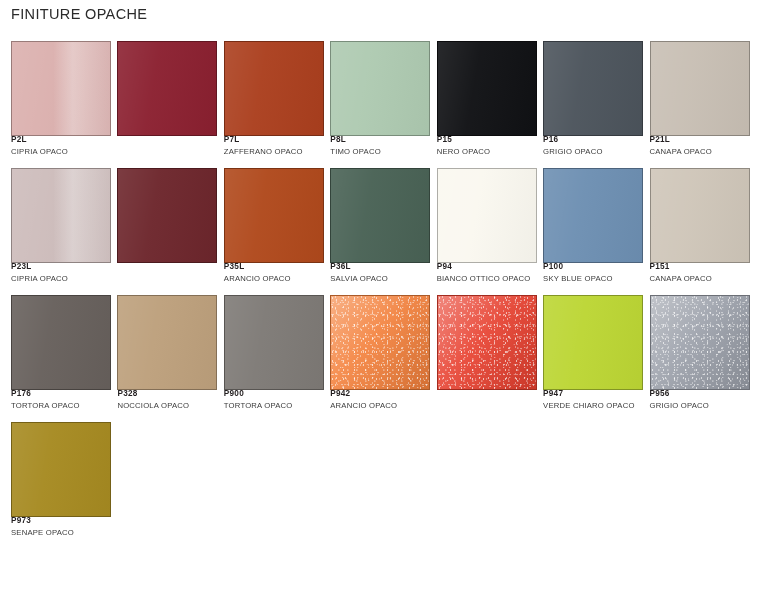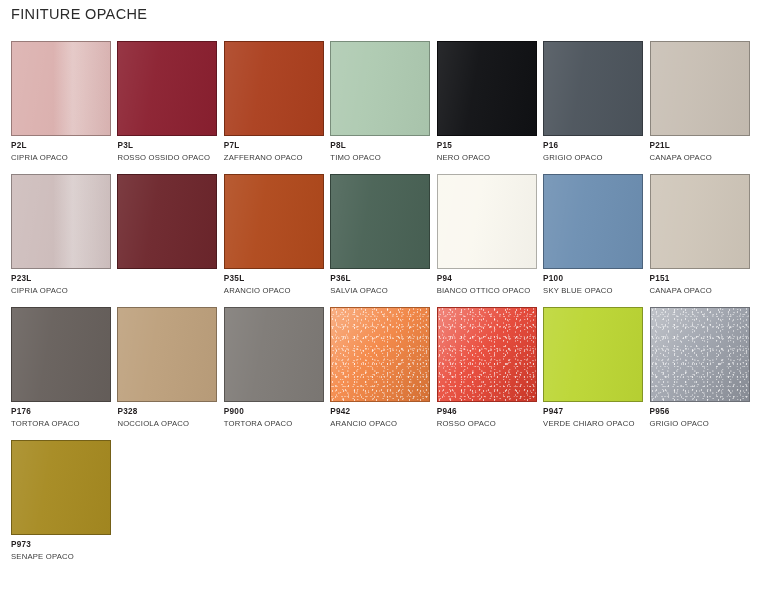--- a/index.html
+++ b/index.html
@@ -108,21 +108,20 @@
       linear-gradient(135deg, rgba(255,255,255,0.30) 0%, rgba(255,255,255,0.06) 45%, rgba(0,0,0,0.10) 100%);
     background-size:
       11px 9px, 13px 11px, 9px 13px, 15px 10px,
       10px 12px, 12px 9px, 14px 13px, 9px 11px,
       13px 10px, 11px 14px, 10px 10px, 12px 12px,
       100% 100%;
     pointer-events: none;
   }
 
   .swatch-caption {
-    padding-top: 6px;
     line-height: 1.0;
   }
 
   .swatch-code {
     display: block;
     font-size: 8.2px;
     font-weight: 700;
     letter-spacing: 0.25px;
     color: #231f20;
     white-space: nowrap;
@@ -149,24 +148,20 @@
       <div class="swatch-row">
         <div class="swatch-cell">
           <div class="swatch-chip sheen" style="background-color: rgb(219, 176, 174);"></div>
           <div class="swatch-caption">
             <span class="swatch-code">P2L</span>
             <span class="swatch-name">CIPRIA OPACO</span>
           </div>
         </div>
         <div class="swatch-cell">
           <div class="swatch-chip" style="background-color: rgb(139, 32, 48);"></div>
-          <div class="swatch-caption">
-            <span class="swatch-code">P3L</span>
-            <span class="swatch-name">ROSSO OSSIDO OPACO</span>
-          </div>
         </div>
         <div class="swatch-cell">
           <div class="swatch-chip" style="background-color: rgb(171, 63, 30);"></div>
           <div class="swatch-caption">
             <span class="swatch-code">P7L</span>
             <span class="swatch-name">ZAFFERANO OPACO</span>
           </div>
         </div>
         <div class="swatch-cell">
           <div class="swatch-chip" style="background-color: rgb(174, 202, 177);"></div>
@@ -268,24 +263,20 @@
         </div>
         <div class="swatch-cell">
           <div class="swatch-chip metallic" style="background-color: rgb(244, 129, 60);"></div>
           <div class="swatch-caption">
             <span class="swatch-code">P942</span>
             <span class="swatch-name">ARANCIO OPACO</span>
           </div>
         </div>
         <div class="swatch-cell">
           <div class="swatch-chip metallic" style="background-color: rgb(232, 64, 47);"></div>
-          <div class="swatch-caption">
-            <span class="swatch-code">P946</span>
-            <span class="swatch-name">ROSSO OPACO</span>
-          </div>
         </div>
         <div class="swatch-cell">
           <div class="swatch-chip" style="background-color: rgb(188, 214, 52);"></div>
           <div class="swatch-caption">
             <span class="swatch-code">P947</span>
             <span class="swatch-name">VERDE CHIARO OPACO</span>
           </div>
         </div>
         <div class="swatch-cell">
           <div class="swatch-chip metallic" style="background-color: rgb(155, 160, 170);"></div>

